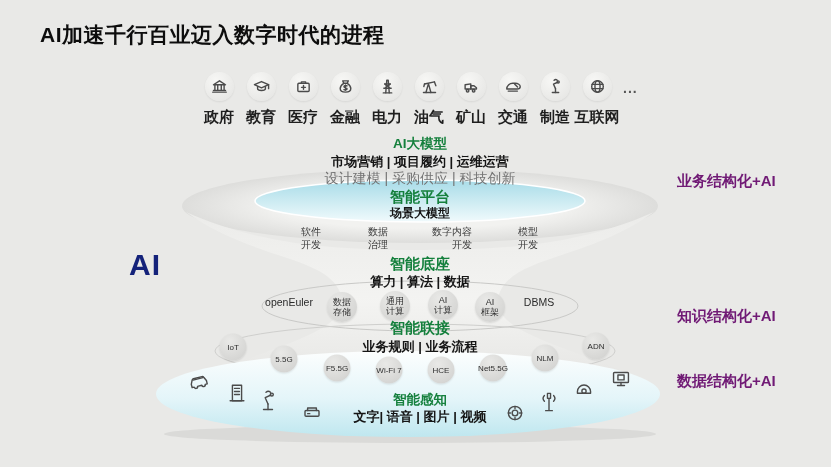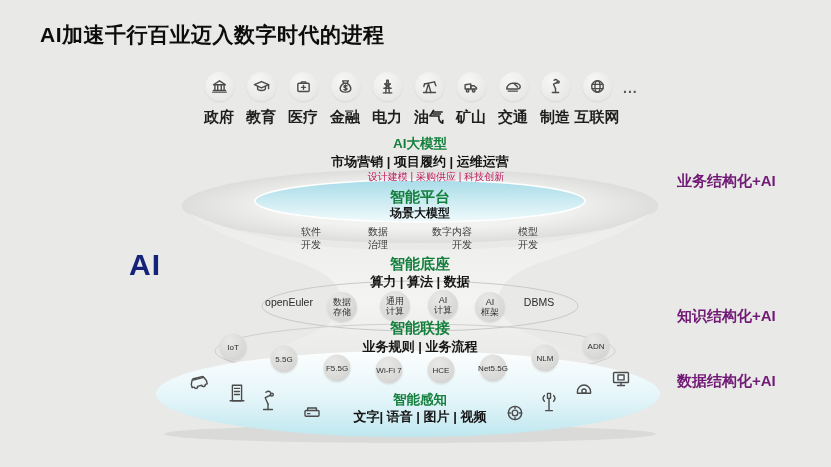--- a/index.html
+++ b/index.html
@@ -16,21 +16,21 @@
   .more{align-self:flex-start;margin-top:8px;margin-left:2px;font-size:14px;font-weight:700;color:#555;letter-spacing:1px;}
 
   svg.ic{stroke:#4b4b4b;fill:none;stroke-width:1.4;stroke-linecap:round;stroke-linejoin:round;}
   svg.ic *{vector-effect:non-scaling-stroke;}
 
   
   .cx{position:absolute;left:420px;transform:translateX(-50%);white-space:nowrap;text-align:center;}
   .blue-h{font-weight:700;color:#15803d;}
   .h15{font-size:15px;} .h14{font-size:13.5px;}
   .sub-b{font-size:13px;font-weight:700;color:#151515;}
-  .sub-r{font-size:10px;color:#be185d;margin-left:16px;}
+  .sub-r{font-size:14px;color:#737373;}
 
   .pitem{position:absolute;transform:translateX(-50%);font-size:10px;line-height:1.25;color:#3c3c3c;text-align:right;white-space:pre-line;}
 
   .chip{position:absolute;transform:translate(-50%,-50%);border-radius:50%;background:radial-gradient(circle at 38% 28%,#e9e9e7,#cfcfcd);box-shadow:0 1px 2px rgba(0,0,0,.10);display:flex;align-items:center;justify-content:center;text-align:center;color:#2e2e2e;}
   .chip.f{width:30px;height:30px;font-size:9px;line-height:1.15;white-space:pre-line;}
   .chip.c{width:27px;height:27px;font-size:8px;white-space:nowrap;}
   .ptxt{position:absolute;transform:translate(-50%,-50%);font-size:10.5px;color:#2b2b2b;white-space:nowrap;}
 
   .side-label{position:absolute;left:677px;font-size:15px;font-weight:700;color:#701a75;white-space:nowrap;}
   .ai-big{position:absolute;left:129px;top:248px;font-size:30px;font-weight:700;color:#14227a;letter-spacing:1px;}

